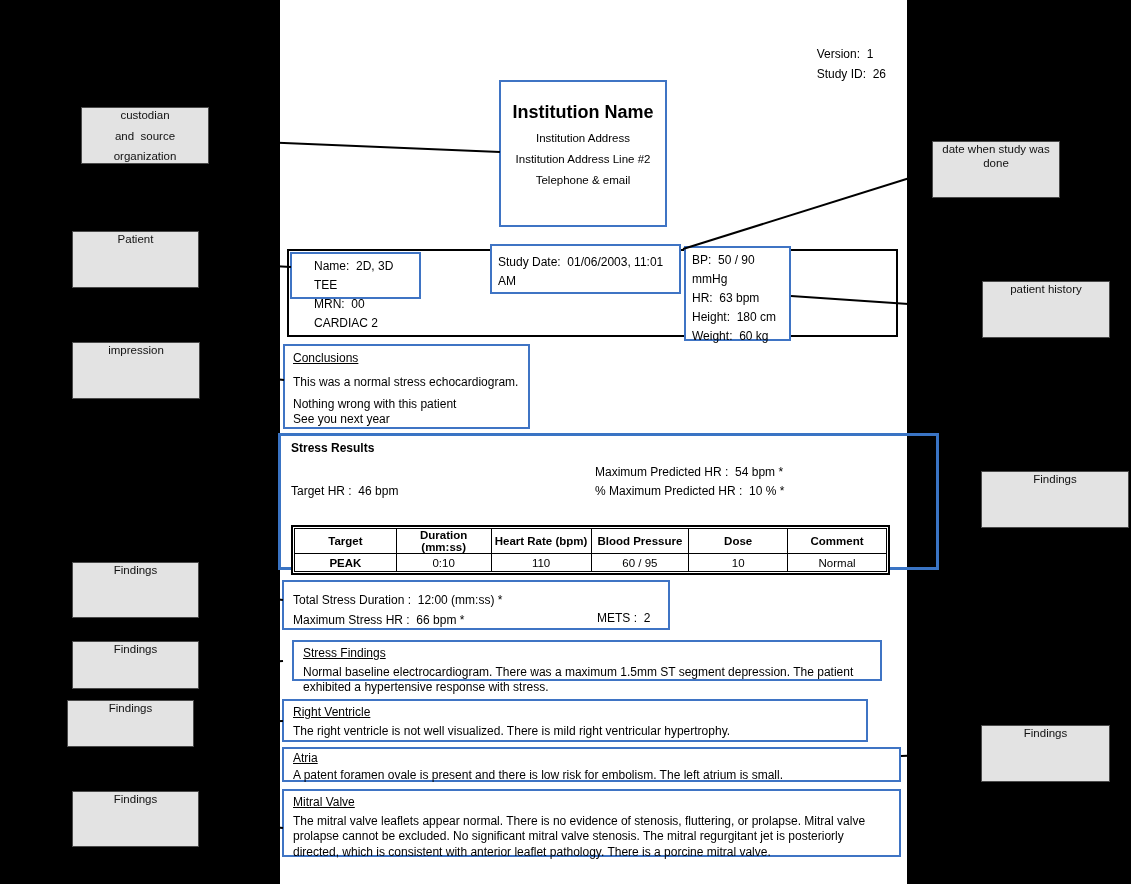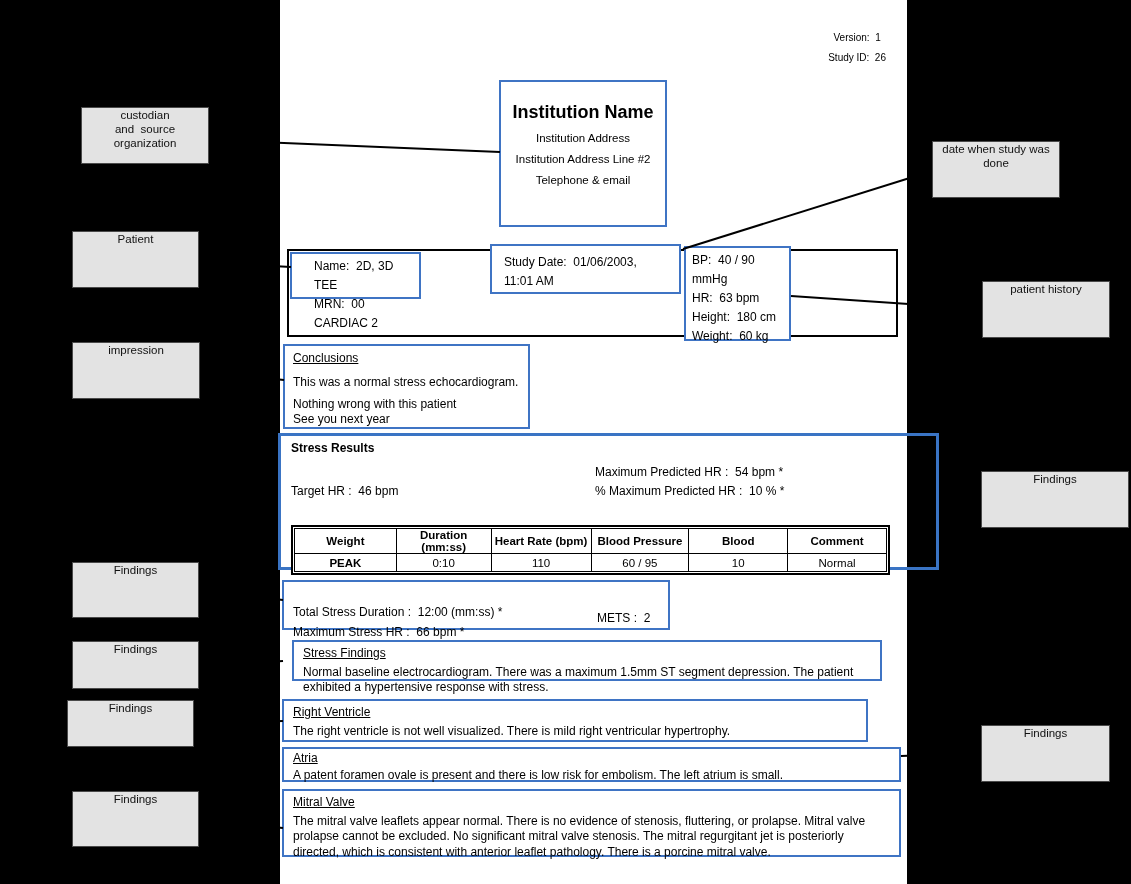--- a/index.html
+++ b/index.html
@@ -4,54 +4,54 @@
 <style>
   * { margin:0; padding:0; box-sizing:border-box; }
   html,body { background:#000; }
   body { font-family:"Liberation Sans","DejaVu Sans",sans-serif; }
   .canvas { position:relative; width:1131px; height:884px; background:#000; overflow:hidden; }
   .page { position:absolute; left:280px; top:0; width:627px; height:884px; background:#fff; }
   .t { white-space:pre-wrap; }
 
   
   .label-box { position:absolute; background:#e3e3e3; border:1px solid #4a4a4a;
-    display:flex; flex-direction:column; align-items:center; justify-content:flex-start;
+    display:flex; flex-direction:column; align-items:center; justify-content:space-between;
     font-size:11.5px; color:#111; text-align:center; line-height:14px; z-index:5; }
 
   
   .lines { position:absolute; left:0; top:0; width:1131px; height:884px; z-index:4; pointer-events:none; }
 
   
-  .version-block { position:absolute; top:28px; right:21px; text-align:center; font-size:10px; line-height:20px; color:#000; }
+  .version-block { position:absolute; top:44px; right:21px; text-align:left; font-size:12px; line-height:20px; color:#000; }
   .inst-box { position:absolute; left:219px; top:80px; width:168px; height:147px;
     border:2px solid #3f74c4; text-align:center; }
   .inst-name { font-size:18px; font-weight:bold; margin-top:20px; letter-spacing:0px; }
   .inst-line { font-size:11.5px; margin-top:9px; }
 
   .patient-outer { position:absolute; left:7px; top:249px; width:611px; height:88px; border:2px solid #000; }
   .blue-box { position:absolute; border:2px solid #3f74c4; background:#fff; font-size:12px; line-height:19px; color:#000; }
   .name-box { left:10px; top:252px; width:131px; height:47px; padding:3px 22px; }
-  .study-box { left:210px; top:244px; width:191px; height:50px; padding:7px 12px; }
+  .study-box { left:210px; top:244px; width:191px; height:50px; padding:7px 6px; }
   .bp-box { left:404px; top:246px; width:107px; height:95px; padding:3px 6px; }
 
   .conclusions-box { left:3px; top:344px; width:247px; height:85px; padding:5px 8px; line-height:15px; }
   .sec-title { font-size:12px; font-weight:normal; text-decoration:underline; }
   .conclusions-box .p1 { margin-top:9px; }
   .conclusions-box .p2 { margin-top:7px; }
 
   .bracket { position:absolute; left:-2px; top:433px; width:661px; height:137px; border:3px solid #3a74c4; }
   .sr-text { position:absolute; font-size:12px; color:#000; }
   .bold { font-weight:bold; }
 
   .tbl-wrap { position:absolute; left:11px; top:525px; width:599px; border:2px solid #000; background:#fff; padding:1px; }
   table.stress { width:100%; border-collapse:collapse; font-size:11.5px; }
   table.stress th, table.stress td { border:1px solid #000; text-align:center; height:18px; padding:0 3px; }
   table.stress th { font-weight:bold; }
 
-  .total-box { left:2px; top:580px; width:388px; height:50px; padding:20px 9px; line-height:20px; }
+  .total-box { left:2px; top:580px; width:388px; height:50px; padding:8px 9px; line-height:20px; }
   .mets { position:absolute; left:313px; top:26px; }
 
   .finding-box { position:absolute; border:2px solid #3f74c4; padding:4px 9px; font-size:12px; line-height:15.5px; overflow:visible; }
   .finding-box .body { margin-top:3px; }
   .sf-box { left:12px; top:640px; width:590px; height:41px; }
   .sf-box .inner { width:600px; }
   .rv-box { left:2px; top:699px; width:586px; height:43px; }
   .atria-box { left:2px; top:747px; width:619px; height:35px; padding-top:2px; }
   .atria-box .body { margin-top:1px; }
   .mv-box { left:2px; top:789px; width:619px; height:68px; }
@@ -81,21 +81,21 @@
     <div class="blue-box name-box">
       <div class="t">Name:  2D, 3D TEE</div>
       <div class="t">MRN:  00 CARDIAC 2</div>
     </div>
 
     <div class="blue-box study-box">
       <div class="t">Study Date:  01/06/2003, 11:01 AM</div>
     </div>
 
     <div class="blue-box bp-box">
-      <div class="t">BP:  40 / 90 mmHg</div>
+      <div class="t">BP:  50 / 90 mmHg</div>
       <div class="t">HR:  63 bpm</div>
       <div class="t">Height:  180 cm</div>
       <div class="t">Weight:  60 kg</div>
     </div>
 
     <div class="blue-box conclusions-box">
       <div class="sec-title t">Conclusions</div>
       <div class="p1 t">This was a normal stress echocardiogram.</div>
       <div class="p2 t">Nothing wrong with this patient</div>
       <div class="t">See you next year</div>
@@ -112,25 +112,25 @@
         <colgroup>
           <col style="width:17.2%">
             <col style="width:16%">
             <col style="width:16.9%">
           <col style="width:16.5%">
             <col style="width:16.7%">
             <col style="width:16.7%">
         </colgroup>
         <thead>
           <tr>
-            <th class="t">Weight</th>
+            <th class="t">Target</th>
             <th class="t">Duration (mm:ss)</th>
             <th class="t">Heart Rate (bpm)</th>
             <th class="t">Blood Pressure</th>
-            <th class="t">Blood</th>
+            <th class="t">Dose</th>
             <th class="t">Comment</th>
           </tr>
         </thead>
         <tbody>
           <tr>
             <td class="bold t">PEAK</td>
             <td class="t">0:10</td>
             <td class="t">110</td>
             <td class="t">60 / 95</td>
             <td class="t">10</td>

